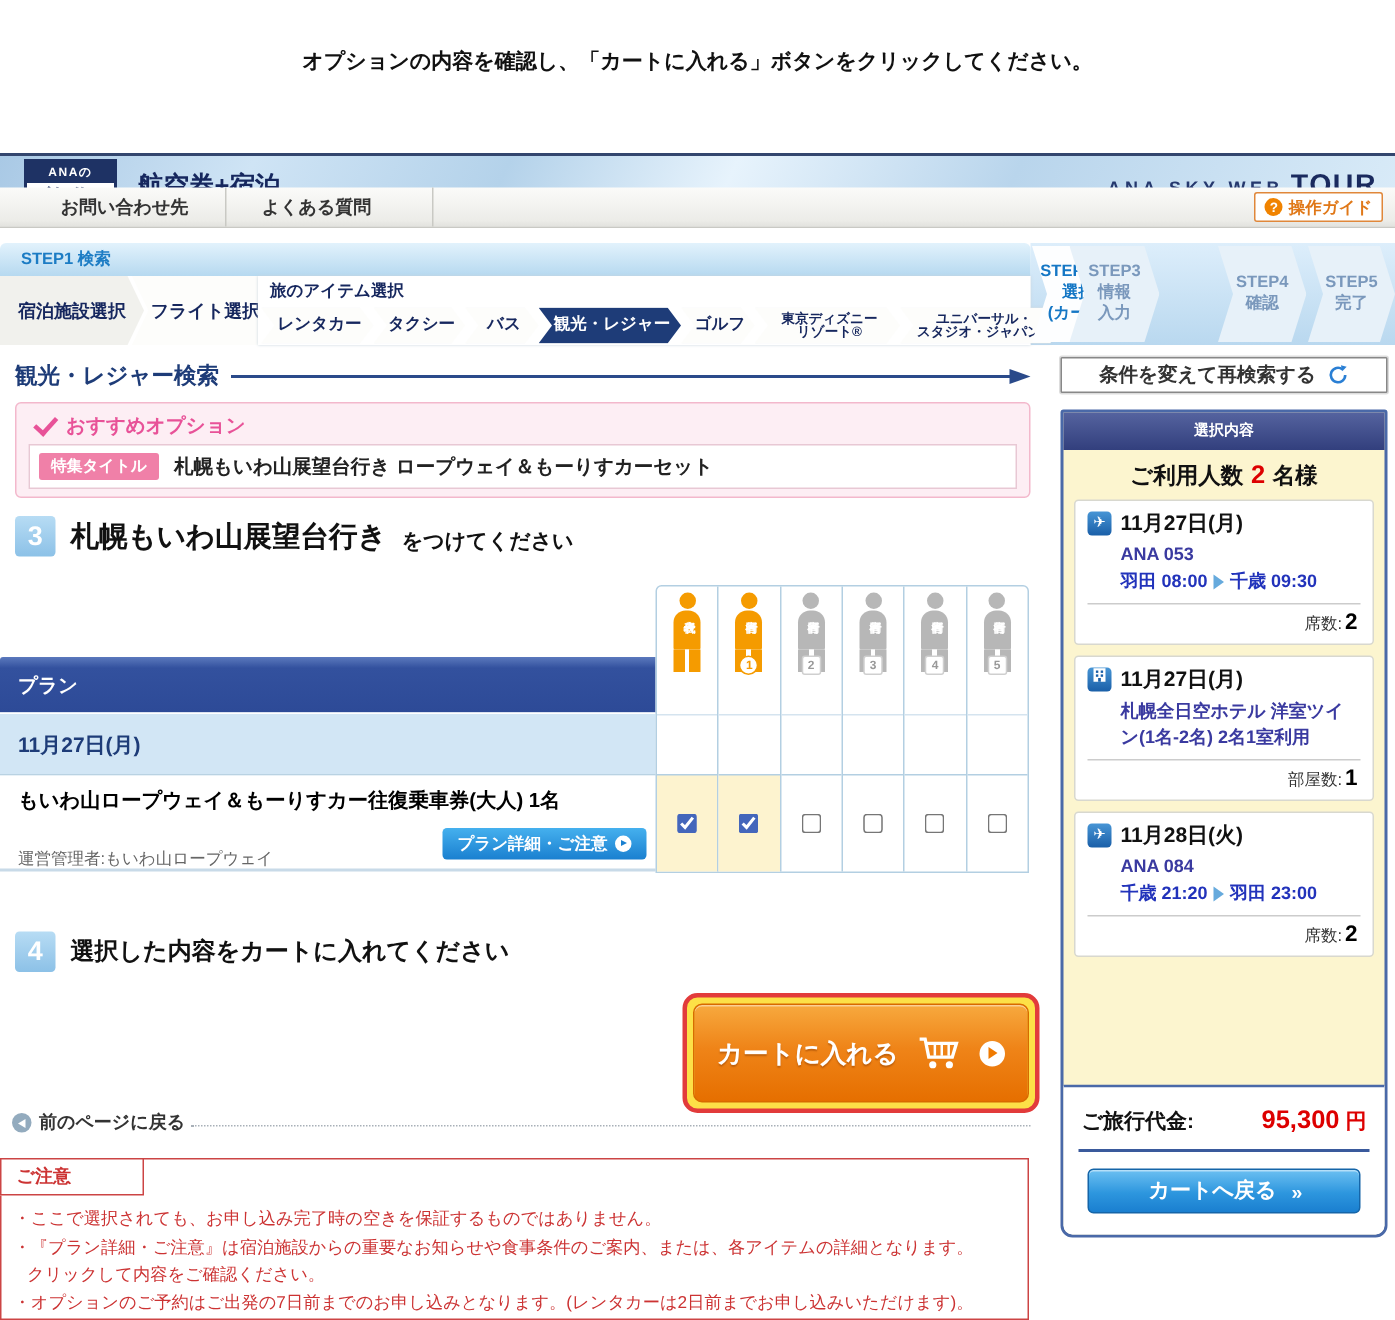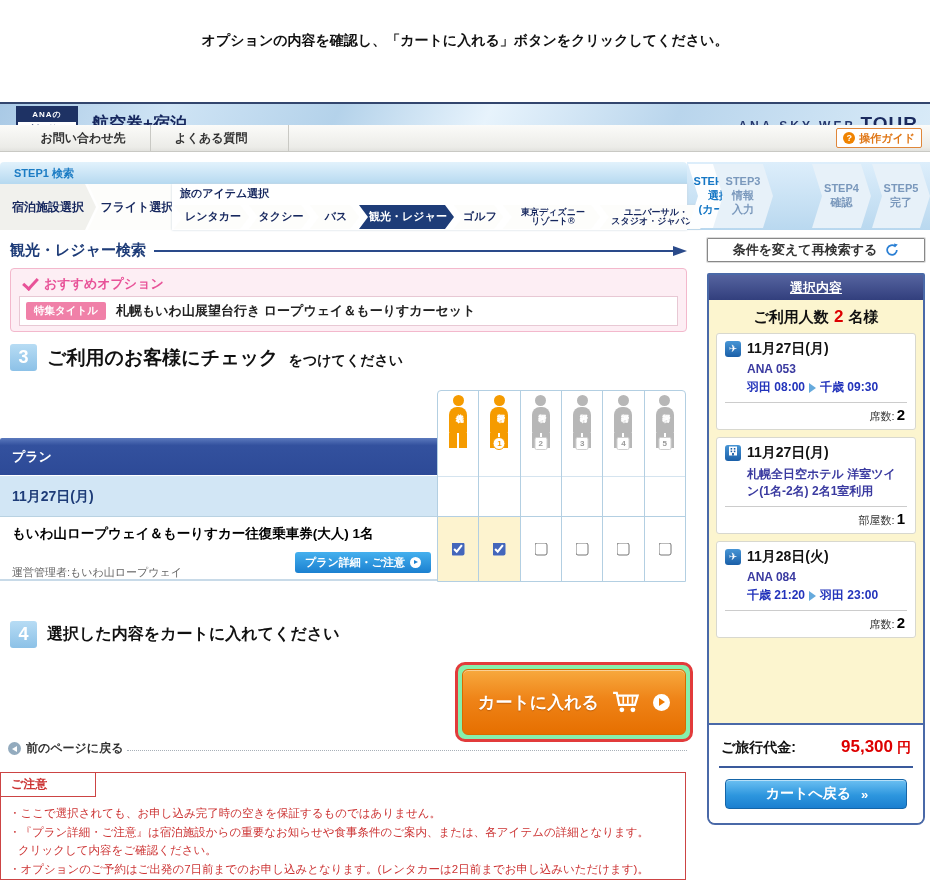--- a/index.html
+++ b/index.html
@@ -129,21 +129,21 @@
   .pfig.off .legs{background:linear-gradient(90deg,#b7b7b7 0 42%,#fff 42% 58%,#b7b7b7 58% 100%);}
   .vlabel{position:absolute;top:13px;left:50%;transform:translateX(-50%);
     writing-mode:vertical-rl;text-orientation:upright;color:#fff;font-size:8px;font-weight:700;letter-spacing:0;}
   .pbadge{position:absolute;bottom:3px;left:50%;transform:translateX(-50%);
     width:11px;height:11px;background:#fff;font-size:8px;font-weight:700;
     text-align:center;line-height:11px;}
   .pfig.on .pbadge{border-radius:50%;color:#f59b00;border:1px solid #f59b00;}
   .pfig.off .pbadge{border-radius:2px;color:#999;border:1px solid #cfcfcf;}
   .pbadge:empty{display:none;}
   
-  .cart-wrap{position:absolute;left:455px;top:662px;width:224px;height:66px;background:#86efac;
+  .cart-wrap{position:absolute;left:455px;top:662px;width:224px;height:66px;background:#fde047;
     border:3px solid #e23b3b;border-radius:10px;padding:4px;cursor:pointer;}
   .cart-btn{width:100%;height:100%;border-radius:6px;border:1px solid #d86a00;box-sizing:border-box;
     background:linear-gradient(180deg,#f7a93e 0%,#ef8418 45%,#e66f00 100%);
     box-shadow:inset 0 1px 0 rgba(255,255,255,.45);
     display:flex;align-items:center;justify-content:center;gap:12px;
     color:#fff;font-size:17px;font-weight:700;text-shadow:0 1px 1px rgba(140,60,0,.45);}
   .cart-circ{width:17px;height:17px;border-radius:50%;background:#fff;position:relative;}
   .cart-circ::after{content:'';position:absolute;left:6px;top:4.5px;width:0;height:0;
     border-left:6px solid #ef7a00;border-top:4px solid transparent;border-bottom:4px solid transparent;}
   
@@ -159,22 +159,22 @@
     border:1px solid #cc4444;box-sizing:border-box;color:#cc3333;font-size:12px;font-weight:700;
     line-height:23px;padding-left:10px;}
   .notice-body{position:absolute;left:8px;top:31px;right:8px;color:#cc3333;font-size:11.5px;line-height:18.5px;}
   .notice-body .ind{padding-left:9px;}
   
   .sidebar{position:absolute;left:707px;top:238px;width:218px;}
   .research-btn{height:22px;background:#fff;border:1px solid #888;box-shadow:0 0 0 1px #ddd;
     border-radius:1px;display:flex;align-items:center;justify-content:center;gap:8px;
     font-size:13px;font-weight:700;color:#333;cursor:pointer;}
   .panel{margin-top:11px;background:#fcf5cf;border:2px solid #4a69a8;border-radius:2px 2px 8px 8px;}
-  .panel-head{height:25px;line-height:25px;text-align:center;color:#fff;font-size:13px;font-weight:700;
-    background:linear-gradient(180deg,#55639f,#323f7d);text-decoration:underline;}
+  .panel-head{height:25px;line-height:25px;text-align:center;color:#fff;font-size:10px;font-weight:700;
+    background:linear-gradient(180deg,#55639f,#323f7d);}
   .people{text-align:center;padding:7px 0 6px;font-size:15px;font-weight:700;color:#111;}
   .people .cnt{color:#dd0000;font-size:17px;padding:0 1px;}
   .card{margin:0 7px 7px;background:#fff;border:1px solid #d8d8cf;border-radius:3px;padding:6px 8px 3px;}
   .card-head{display:flex;align-items:center;gap:6px;font-size:14px;font-weight:700;color:#111;}
   .mini-icon{width:16px;height:16px;border-radius:3px;flex:0 0 auto;
     background:linear-gradient(180deg,#4795d5,#1a5fa8);color:#fff;font-size:10px;
     text-align:center;line-height:16px;}
   .card-line{margin:4px 0 0 22px;font-size:12px;color:#3a3aa0;font-weight:600;}
   .route{display:flex;align-items:center;gap:4px;margin:3px 0 0 22px;font-size:12px;color:#2233bb;font-weight:600;}
   .route .rarrow{width:0;height:0;border-left:7px solid #66aadd;border-top:5px solid transparent;
@@ -301,21 +301,21 @@
       <span>おすすめオプション</span>
     </div>
     <div class="feature-strip">
       <span class="feature-badge">特集タイトル</span>
       <span class="feature-title">札幌もいわ山展望台行き ロープウェイ＆もーりすカーセット</span>
     </div>
   </div>
 
   <div class="sec-head h3">
     <span class="numbox">3</span>
-    <span class="h3-strong">ご利用のお客様にチェック</span>
+    <span class="h3-strong">札幌もいわ山展望台行き</span>
     <span class="h3-rest">をつけてください</span>
   </div>
 
   <div class="ptable">
     <div class="t-left">
       <div class="t-planbar">プラン</div>
       <div class="t-date">11月27日(月)</div>
       <div class="t-plan">
         <div class="plan-title">もいわ山ロープウェイ＆もーりすカー往復乗車券(大人) 1名</div>
         <div class="operator">運営管理者:もいわ山ロープウェイ</div>

